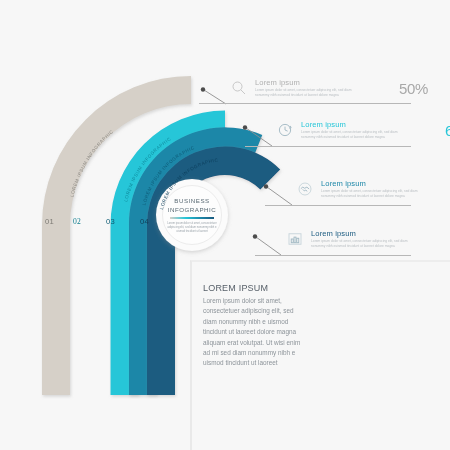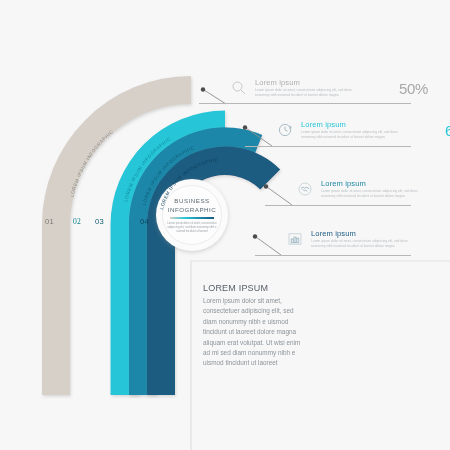--- a/index.html
+++ b/index.html
@@ -174,21 +174,21 @@
       <circle cx="266" cy="186.5" r="2.2" fill="#4c4c4c"></circle>
     </g>
     <g>
       <line x1="256" y1="237" x2="281" y2="255" stroke="#8f8f8f" stroke-width="0.9"></line>
       <circle cx="255" cy="236.5" r="2.2" fill="#4c4c4c"></circle>
     </g>
   </svg>
 
   <div class="num" style="left:45px;top:217px;color:#7d7a74;">01</div>
   <div class="num" style="left:73px;top:217px;color:#0c7c8d;font-family:Liberation Serif, serif;">02</div>
-  <div class="num" style="left:95px;top:217px;color:#0c5a73;text-align:right;">03</div>
+  <div class="num" style="left:106px;top:217px;color:#0c5a73;text-align:right;">03</div>
   <div class="num" style="left:131px;top:217px;color:#123e58;margin-left:9px;">04</div>
 
   <div class="hub" style="left:164px;top:197px;">
     <div class="h1">BUSINESS</div>
     <div class="h1">INFOGRAPHIC</div>
     <div class="bar"></div>
     <div class="h2">Lorem ipsum dolor sit amet, consectetuer adipiscing elit, sed diam nonummy nibh e uismod tincidunt ut laoreet</div>
   </div>
 
   <div class="item" style="left:228px;top:77px;width:200px;">

